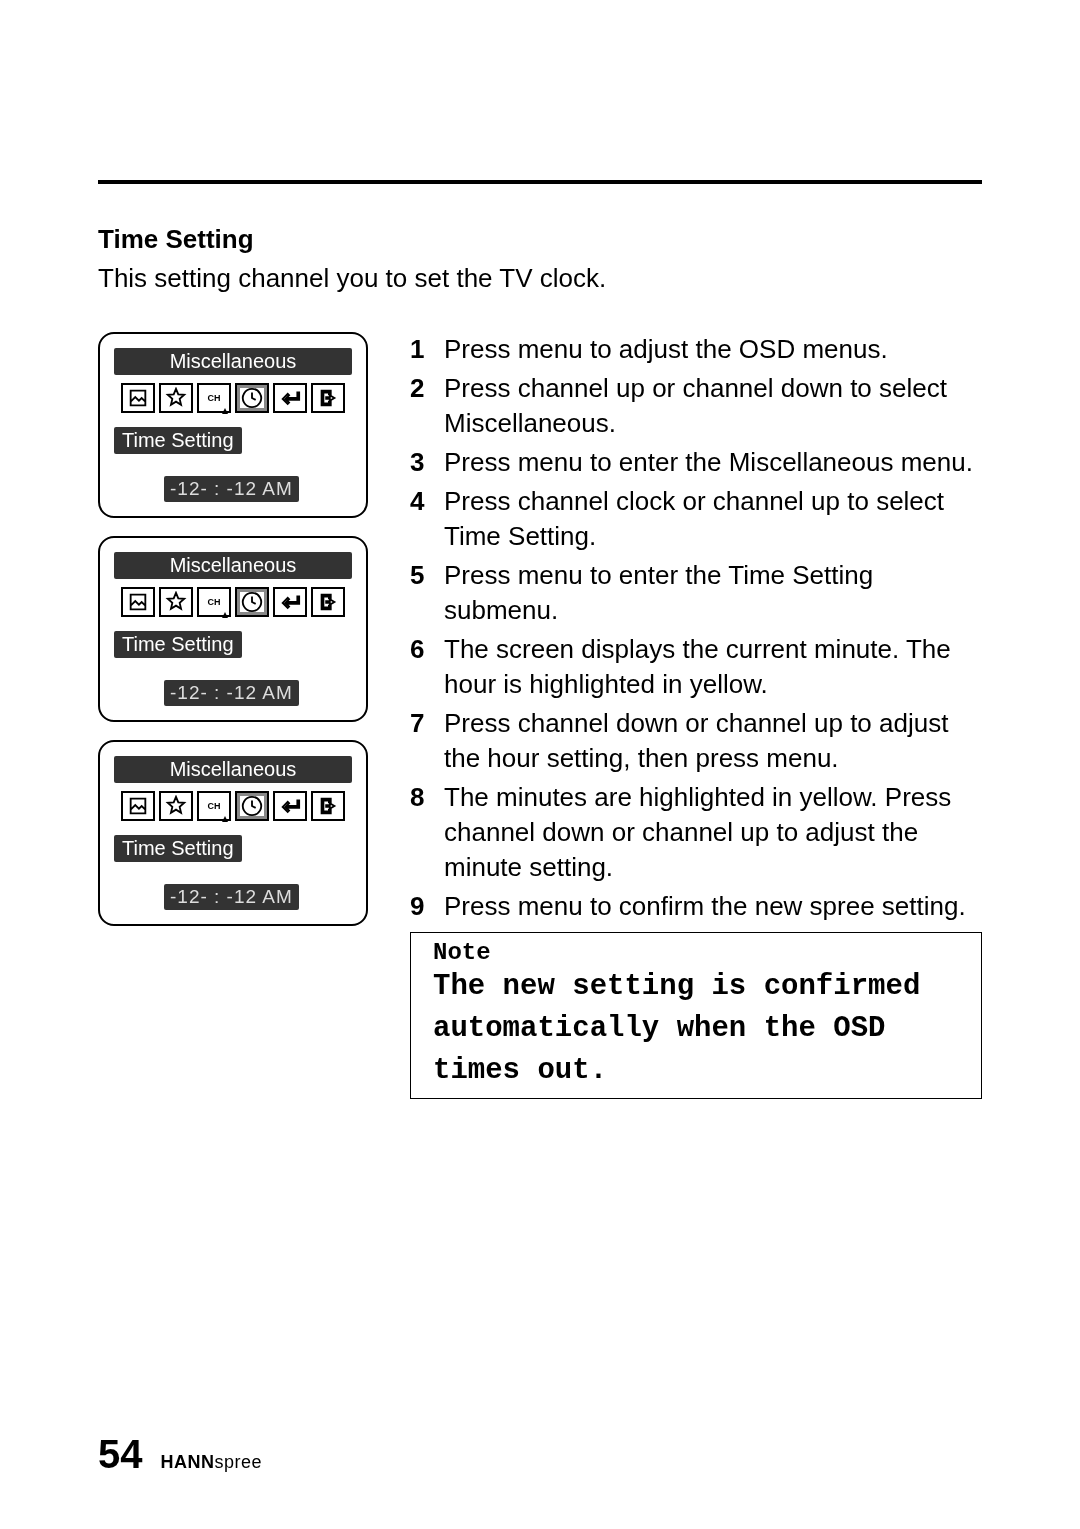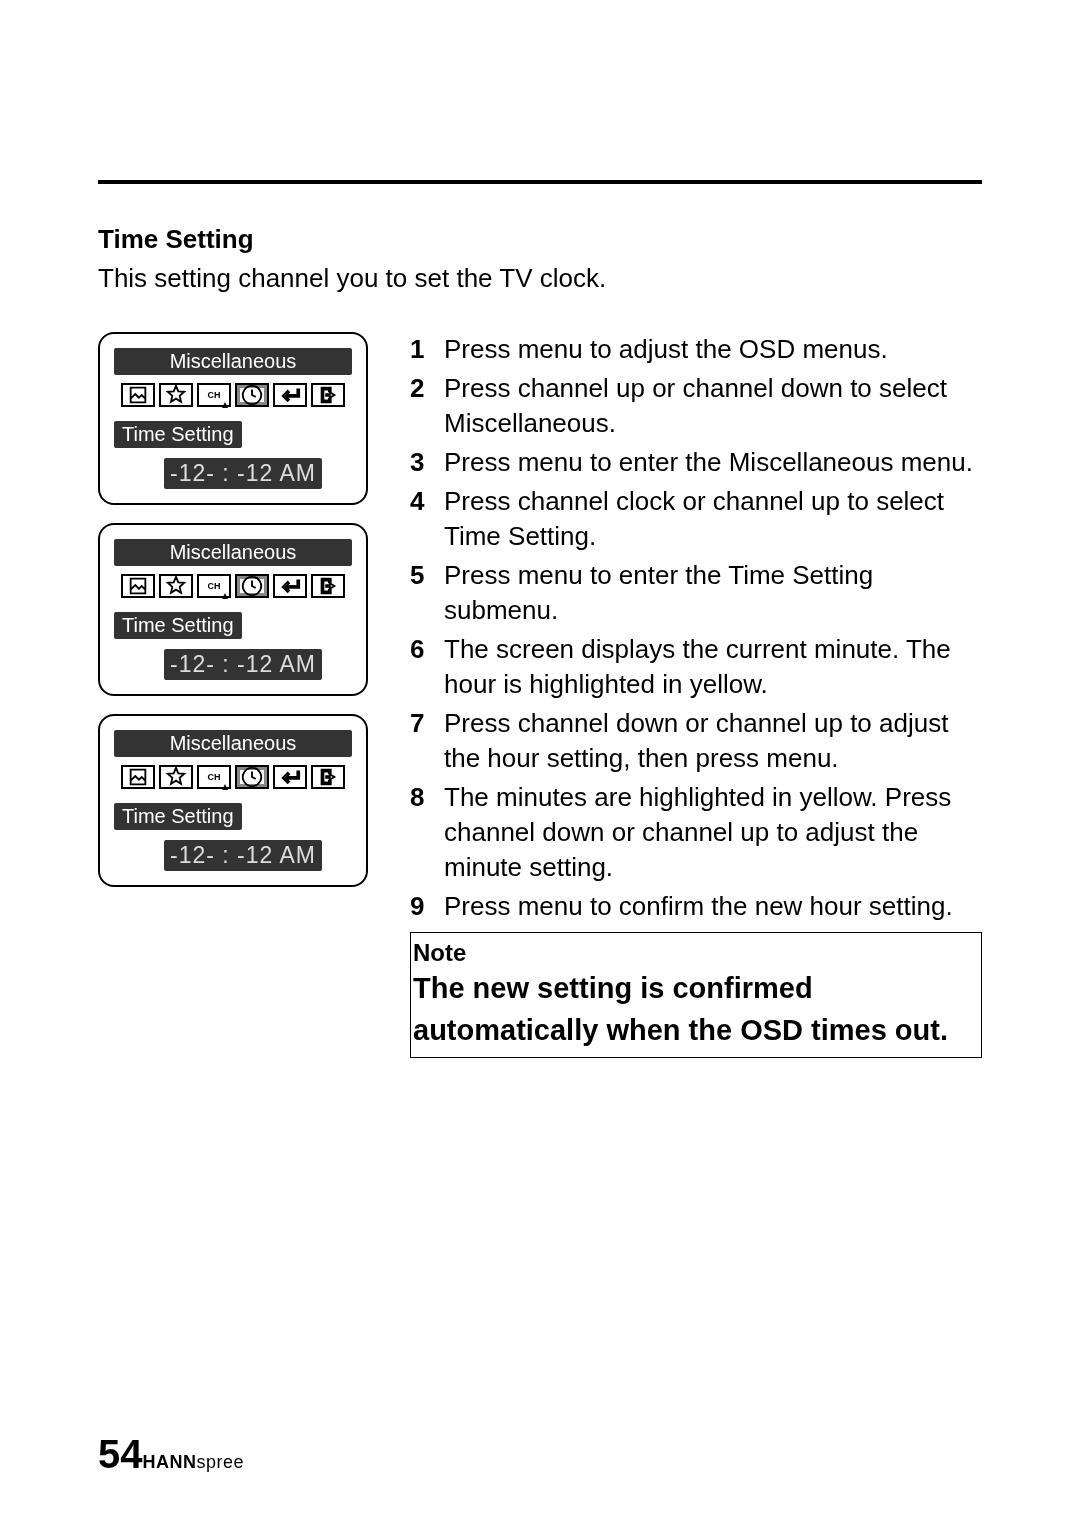--- a/index.html
+++ b/index.html
@@ -11,40 +11,40 @@
     .h{ font-size:26px; font-weight:bold; }
     .lead{ font-size:26px; margin-top:8px; }
     .cols{ display:flex; margin-top:38px; gap:42px; align-items:flex-start; }
     .left{ width:270px; display:flex; flex-direction:column; gap:18px; }
     .right{ flex:1; }
     .panel{ border:2px solid #000; border-radius:16px;
       padding:14px 14px 14px 14px; }
     .bar{ background:#333; color:#fff; text-align:center; font-size:20px;
       padding:2px 0; border-radius:2px; }
     .iconrow{ display:flex; gap:4px; margin-top:8px; justify-content:center; }
-    .slot{ border:2px solid #000; width:34px; height:24px; display:flex;
+    .slot{ border:2px solid #000; width:34px; height:30px; display:flex;
       align-items:center; justify-content:center; font-size:12px; position:relative; }
     .slot.sel{ box-shadow:inset 0 0 0 3px #888; }
     .slot svg{ width:22px; height:22px; }
     .item{ display:inline-block; background:#333; color:#fff; padding:2px 8px;
       font-size:20px; margin-top:14px; border-radius:2px; }
     .itemwrap{ text-align:left; position:relative; }
     .caret{ position:absolute; top:-10px; left:108px; font-size:12px; }
-    .val{ background:#333; color:#ddd; padding:2px 6px; font-size:23px;
-      margin-top:10px; display:inline-block; margin-left:50px; border-radius:2px; letter-spacing:1px; }
+    .val{ background:#333; color:#ddd; padding:2px 6px; font-size:19px;
+      margin-top:22px; display:inline-block; margin-left:50px; border-radius:2px; letter-spacing:1px; }
     ol.steps{ list-style:none; }
     ol.steps>li{ font-size:26px; line-height:35px; display:flex;
       margin:0 0 4px 0; }
     ol.steps>li .n{ font-weight:bold; width:34px; flex-shrink:0; }
     ol.steps>li .t{ flex:1; }
-    .note{ border:1px solid #000; padding:6px 2px; margin-top:8px; }
+    .note{ border:1px solid #000; padding:6px 22px; margin-top:8px;font-family:Liberation Mono, monospace; }
     .note .title{ font-weight:bold; font-size:24px; }
     .note .body{ font-weight:bold; font-size:29px; line-height:42px; }
     .footer{ position:absolute; left:98px; bottom:52px;
-      display:flex; align-items:baseline; gap:0; }
+      display:flex; align-items:baseline; gap:18px; }
     .pg{ font-size:40px; font-weight:900; }
     .brand{ font-size:18px; letter-spacing:0.5px; }
     .brand b{ font-weight:900;text-align:right; }
   </style>
 </head>
 <body>
 
 <div class="hr"></div>
 
 <div class="content">
@@ -169,21 +169,21 @@
           <li>
             <span class="n">7</span>
             <span class="t">Press channel down or channel up to adjust the hour setting, then press menu.</span>
           </li>
           <li>
             <span class="n">8</span>
             <span class="t">The minutes are highlighted in yellow. Press channel down or channel up to adjust the minute setting.</span>
           </li>
           <li>
             <span class="n">9</span>
-            <span class="t">Press menu to confirm the new hour setting.</span>
+            <span class="t">Press menu to confirm the new spree setting.</span>
           </li>
         </ol>
       <div class="note">
         <div class="title">Note</div>
         <div class="body">The new setting is confirmed automatically when the OSD times out.</div>
       </div>
     </div>
   </div>
 </div>
 

